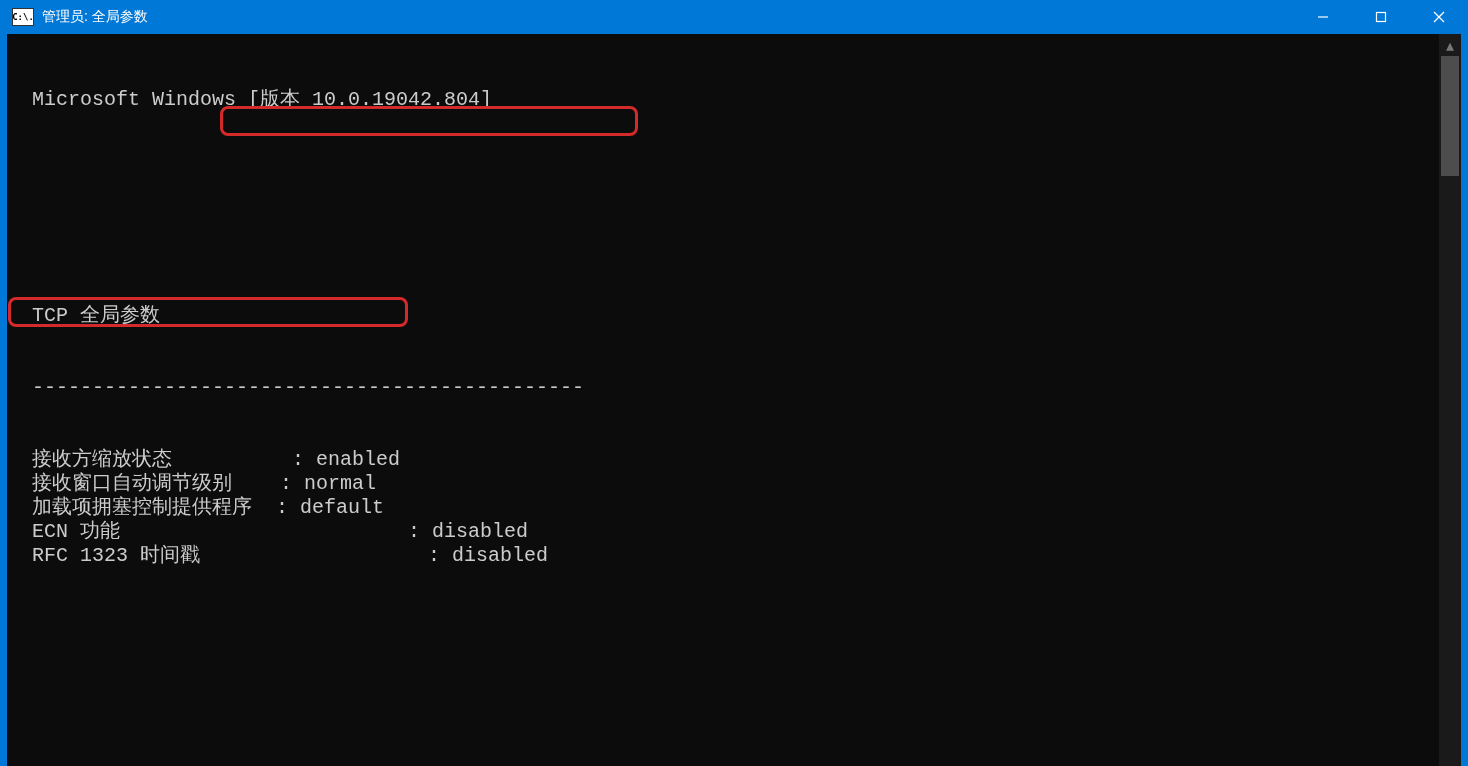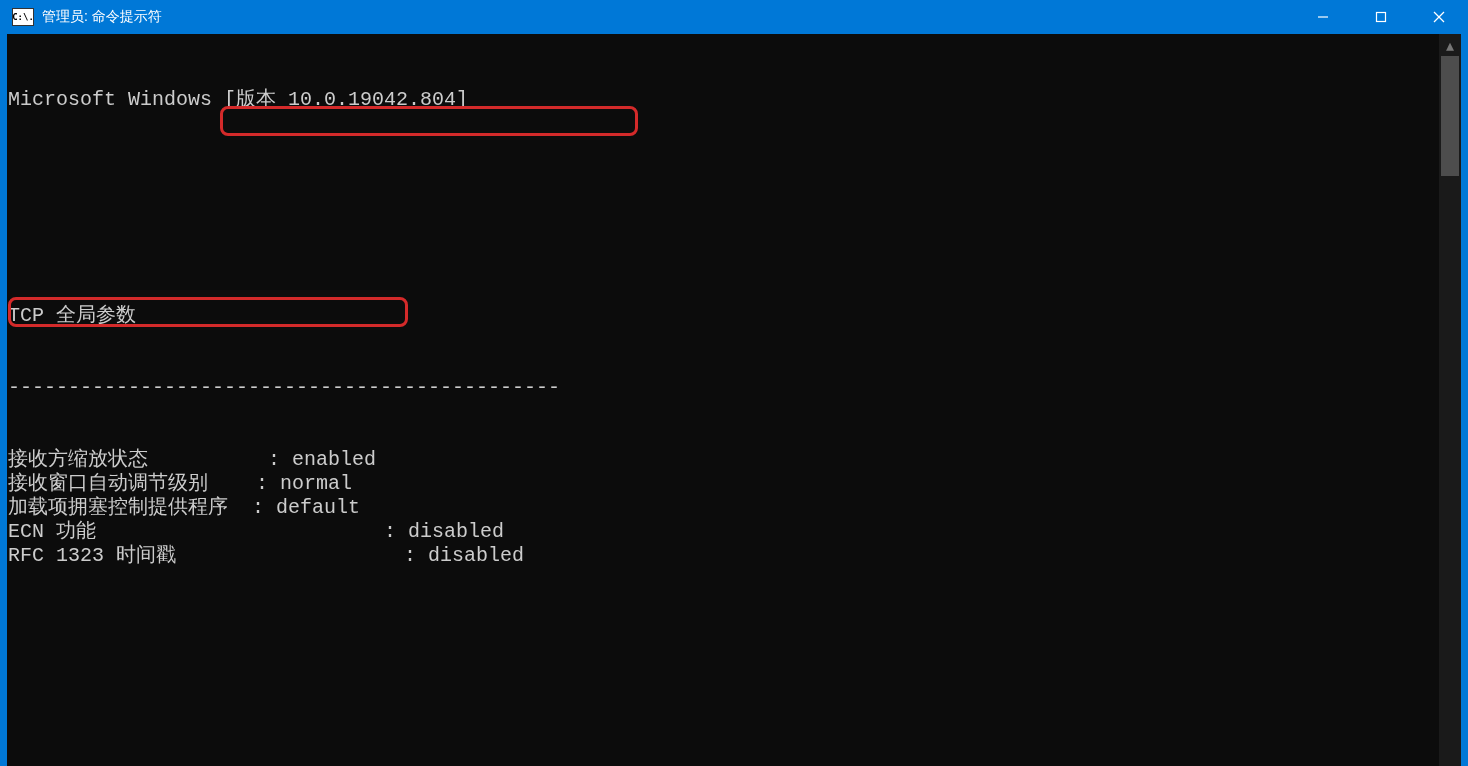--- a/index.html
+++ b/index.html
@@ -24,21 +24,21 @@
   .client {
     flex: 1 1 auto; margin: 0 7px 7px 7px; background: #0c0c0c; position: relative;
     display:flex; flex-direction:row;
   }
   .terminal {
     flex:1 1 auto; padding: 6px 8px 0 1px;
     font-family: "NSimSun","SimSun","Consolas","Courier New",monospace;
     font-size: 20px; line-height: 24px; color: #cccccc;
     white-space: pre; overflow: hidden; position:relative;
   }
-  .terminal .line { height: 24px; position:relative; }
+  .terminal .line { height: 24px; position:relative;margin-left:24px; }
   .hl {
     position:absolute; border:3px solid #d42a2a; border-radius:8px; pointer-events:none;
   }
   .hl1 { left:213px; top:72px; width:418px; height:30px; }
   .hl2 { left:1px;   top:263px; width:400px; height:30px; }
   @keyframes blink { 50% { opacity:0; } }
   .scrollbar {
     width:22px; background:#1a1a1a; display:flex; flex-direction:column;
   }
   .sb-btn {
@@ -47,21 +47,21 @@
   }
   .sb-track { flex:1 1 auto; position:relative; }
   .sb-thumb { position:absolute; left:2px; right:2px; top:0; height:120px; background:#4d4d4d; }
 </style>
 </head>
 <body>
 
 <div class="window">
   <div class="titlebar">
     <div class="icon">C:\.</div>
-    <div class="title">管理员: 命令提示符</div>
+    <div class="title">管理员: 全局参数</div>
     <div class="spacer"></div>
     <div class="winbtn">
       <svg width="12" height="12">
           <line x1="1" y1="6" x2="11" y2="6" stroke-width="1.2"></line>
         </svg>
     </div>
     <div class="winbtn">
       <svg width="12" height="12">
           <rect x="1.5" y="1.5" width="9" height="9" stroke-width="1.2"></rect>
         </svg>

